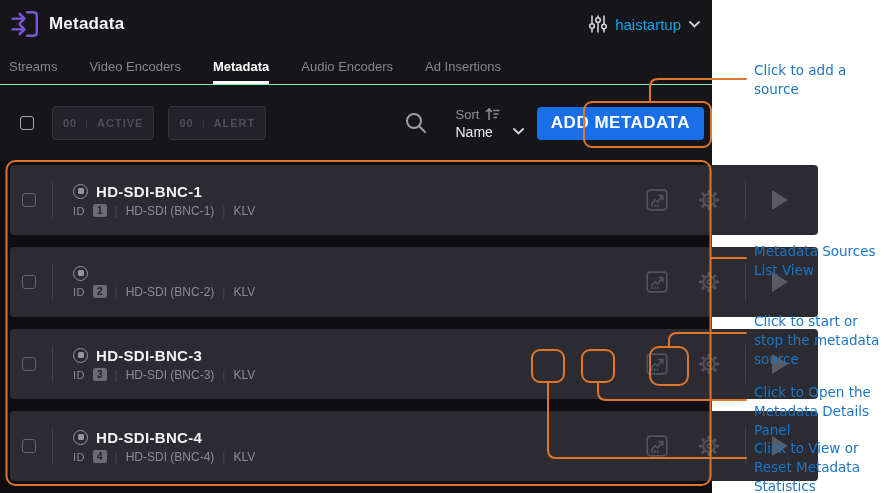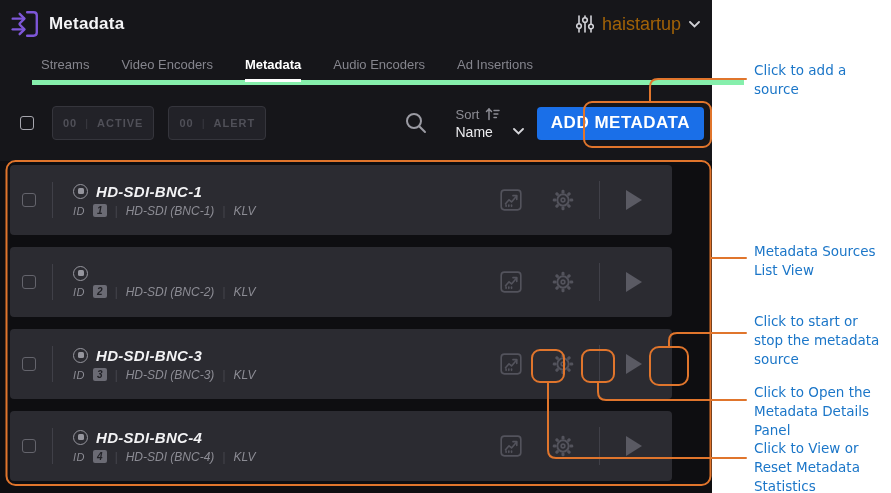--- a/index.html
+++ b/index.html
@@ -8,43 +8,43 @@
 
   
   .panel { position:absolute; left:0; top:0; width:712px; height:493px; background:#0e0e11; }
   .panel-top { position:absolute; left:0; top:0; width:712px; height:161px; background:#16161a; }
 
   
   .header { position:absolute; left:0; top:0; width:712px; height:48px; display:flex; align-items:center; padding:0 10px 0 10px; }
   .logo { width:30px; height:30px; color:var(--purple); flex:0 0 auto; }
   .app-title { margin-left:9px; font-size:17px; font-weight:bold; color:#f4f4f6; letter-spacing:.2px; }
   .user { margin-left:auto; display:flex; align-items:center; gap:8px; padding-right:2px; cursor:pointer; }
-  .user-name { font-size:18px; color:#a16207;text-align:center; }
-
-  
-  .tabs { position:absolute; left:0; top:48px; width:712px; height:37px; display:flex; align-items:center; gap:32px; padding-left:9px; border-bottom:5px solid #86efac;margin-left:32px; }
+  .user-name { font-size:15px; color:#0ea5e9;text-align:center; }
+
+  
+  .tabs { position:absolute; left:0; top:48px; width:712px; height:37px; display:flex; align-items:center; gap:32px; padding-left:9px; border-bottom:1px solid #86efac; }
   .tab { font-size:13px; color:#85858d; height:36px; display:flex; align-items:center; cursor:pointer; }
   .tab.active { color:#ffffff; font-weight:bold; box-shadow:inset 0 -3px 0 #ffffff; }
 
   
   .filterbar { position:absolute; left:0; top:85px; width:712px; height:76px; display:flex; align-items:center; padding-left:20px; }
   .checkbox { width:14px; height:14px; border:1.5px solid #a6a6ae; border-radius:3px; background:transparent; flex:0 0 auto; cursor:pointer; }
   .fb-check { margin-right:18px; }
   .fbtn { height:34px; margin-right:14px; padding:0 10px; display:flex; align-items:center; background:#222228; border:1px solid #35353c; border-radius:4px; font-size:11px; font-weight:bold; letter-spacing:1px; color:#505058; cursor:pointer; }
   .fbtn .sep { margin:0 8px; font-weight:normal; color:#3d3d44; }
   .fbtn.active { border-color:#50505a; color:#e8e8eb; }
   .fbtn.active .sep { color:#55555e; }
   .search { margin-left:auto; margin-right:27px; width:24px; height:24px; color:#9b9ba3; cursor:pointer; }
   .sort { margin-right:13px; display:flex; flex-direction:column; gap:2px; cursor:pointer; }
   .sort-top { display:flex; align-items:center; gap:6px; font-size:13px; color:#8d8d95; }
   .sort-bottom { display:flex; align-items:center; gap:20px; font-size:14px; color:#ececef; }
   .add-btn { height:33px; margin-right:8px; padding:0 14px; background:var(--btn-blue); border:none; border-radius:4px; color:#ffffff; font-family:"Liberation Sans",sans-serif; font-size:17px; font-weight:bold; letter-spacing:.5px; cursor:pointer; }
 
   
-  .row { position:absolute; left:10px; width:662px; height:70px; background:#2b2b31; border-radius:4px; display:flex; align-items:center; padding-left:12px; cursor:pointer;font-style:italic; }
+  .row { position:absolute; left:10px; width:808px; height:70px; background:#2b2b31; border-radius:4px; display:flex; align-items:center; padding-left:12px; cursor:pointer; }
   .row-check { margin-right:16px; border-color:#64646c; }
   .row-vdiv { width:1px; height:36px; background:#404048; margin-right:20px; }
   .row-main { display:flex; flex-direction:column; gap:4px; }
   .row-titleline { display:flex; align-items:center; gap:8px; }
   .status-dot { width:15px; height:15px; border:1.5px solid #95959d; border-radius:50%; position:relative; flex:0 0 auto; }
   .status-dot::after { content:""; position:absolute; left:50%; top:50%; width:6px; height:6px; margin:-3px 0 0 -3px; background:#95959d; border-radius:1.5px; }
   .row-title { font-size:15px; font-weight:bold; color:#f2f2f4; letter-spacing:.3px; }
   .row-subline { display:flex; align-items:center; gap:8px; font-size:12px; color:#8c8c94; }
   .id-label { font-size:11px; letter-spacing:.5px; }
   .id-badge { background:#6b6b74; color:#222227; font-size:10px; font-weight:bold; border-radius:2px; padding:1px 4px; line-height:11px; }

